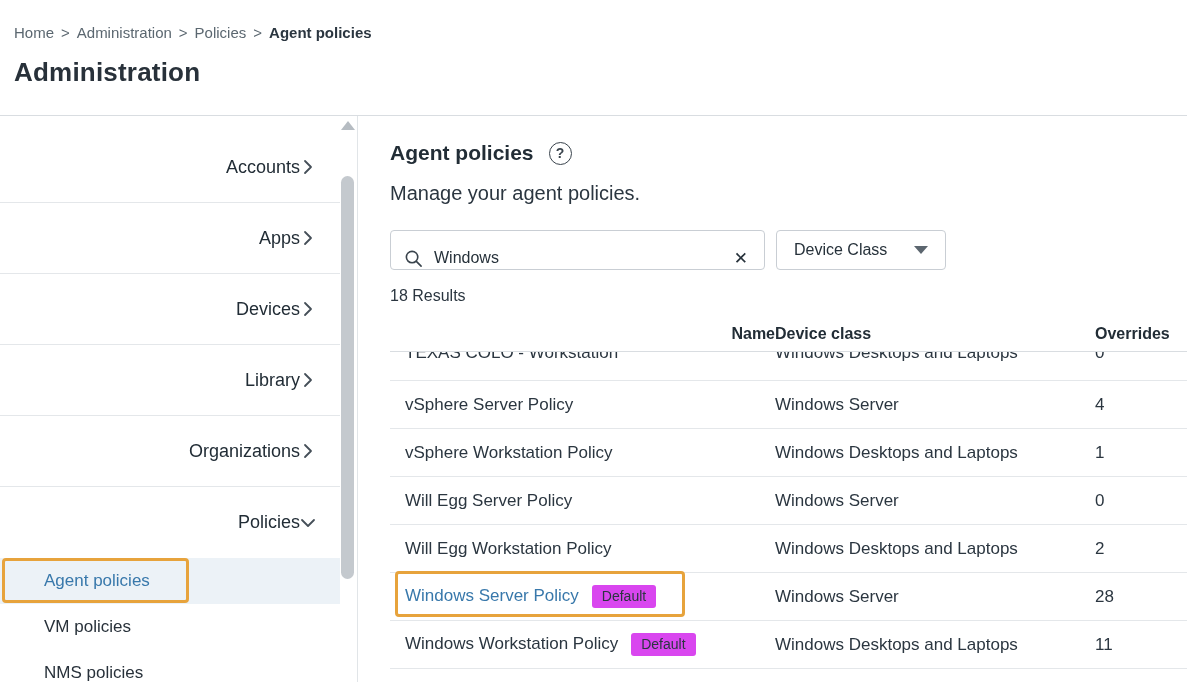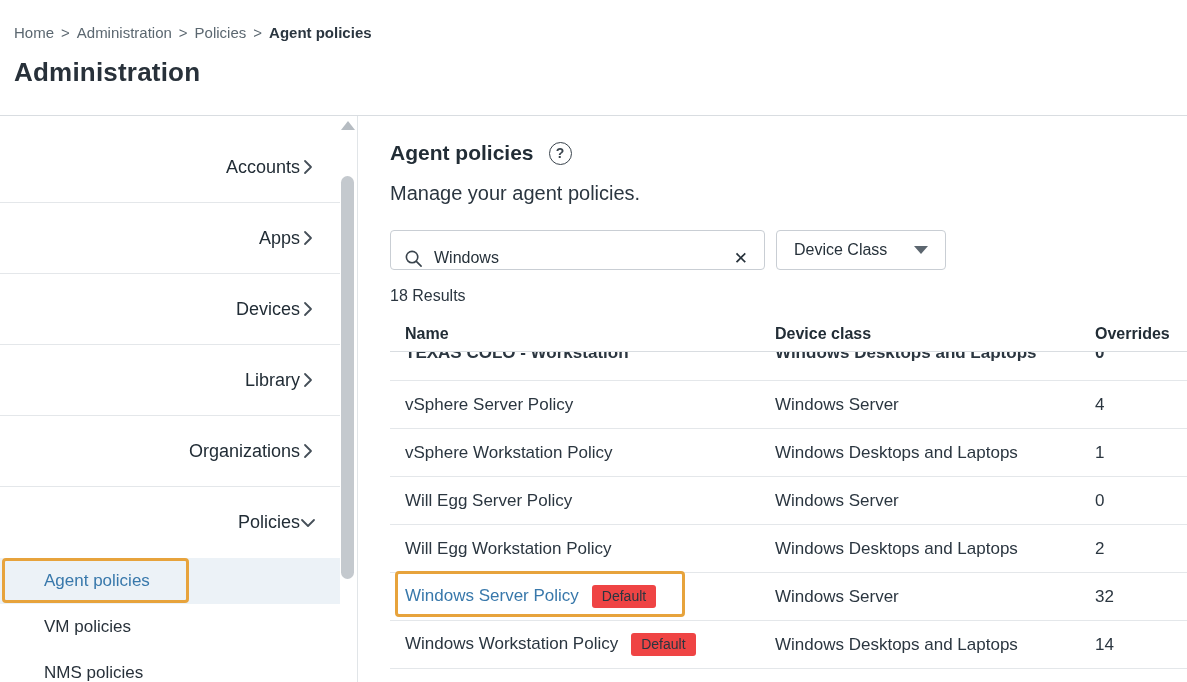--- a/index.html
+++ b/index.html
@@ -76,27 +76,27 @@
     font-family: "Liberation Sans", sans-serif; font-size: 16px; color: #26313a; cursor: pointer;
   }
   .caret-down { width: 0; height: 0; border-left: 7px solid transparent; border-right: 7px solid transparent; border-top: 8px solid #5c666f; }
 
   .results-count { margin-top: 17px; font-size: 16px; color: #2b3640; }
 
   
   .table { margin-top: 11px; width: 797px; }
   .t-row { display: grid; grid-template-columns: 385px 320px 1fr; align-items: center; }
   .t-head { height: 35px; font-weight: 700; font-size: 16px; color: #222d36; }
-  .t-head .cell-name { padding-left: 15px; }
+  .t-head .cell-name { padding-left: 15px; text-align: right; }
   .t-body-row { height: 48px; border-top: 1px solid #e4e7ea; font-size: 17px; color: #2b3640; position: relative; }
   .t-body-row .cell-name { padding-left: 15px; display: flex; align-items: center; gap: 13px; }
   .t-clipped { height: 29px; border-top: 1px solid #d9dde1; overflow: hidden; align-items: flex-start; }
-  .t-clipped .clip-text { margin-top: -9px; white-space: nowrap; font-weight: bold; }
+  .t-clipped .clip-text { margin-top: -9px; white-space: nowrap; }
   .policy-link { color: #3878ab; text-decoration-color: #a8c8de; cursor: pointer; }
-  .badge { background: #ef4444; color: #2b3640; font-size: 14px; padding: 4px 10px; border-radius: 3px; line-height: 1.1; }
+  .badge { background: #d946ef; color: #2b3640; font-size: 14px; padding: 4px 10px; border-radius: 3px; line-height: 1.1; }
   .row-annotation { left: 5px; top: -2px; width: 290px; height: 46px; }
   .table-bottom-line { border-top: 1px solid #e4e7ea; width: 797px; }
 </style>
 </head>
 <body>
 
 <div class="page">
 
   <div class="top-header">
     <div class="breadcrumb">
@@ -242,30 +242,30 @@
           <div>2</div>
         </div>
 
         <div class="t-row t-body-row">
           <div class="annotation-box row-annotation"></div>
           <div class="cell-name">
             <span class="policy-link">Windows Server Policy</span>
             <span class="badge">Default</span>
           </div>
           <div>Windows Server</div>
-          <div>32</div>
+          <div>28</div>
         </div>
 
         <div class="t-row t-body-row">
           <div class="cell-name">
             <span>Windows Workstation Policy</span>
             <span class="badge">Default</span>
           </div>
           <div>Windows Desktops and Laptops</div>
-          <div>14</div>
+          <div>11</div>
         </div>
 
         <div class="table-bottom-line"></div>
       </div>
 
     </main>
 
   </div>
 </div>
 

